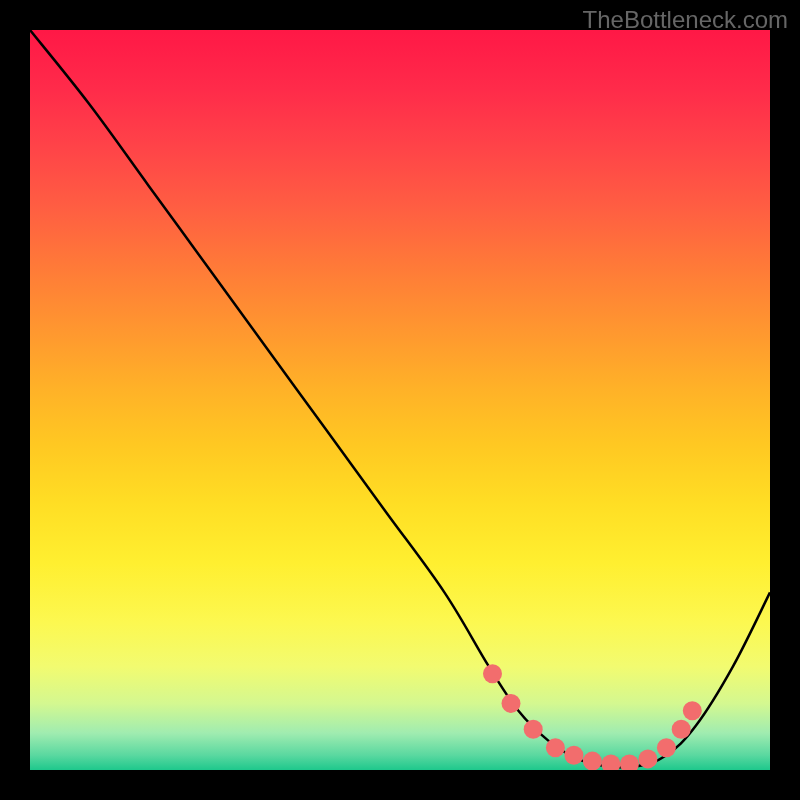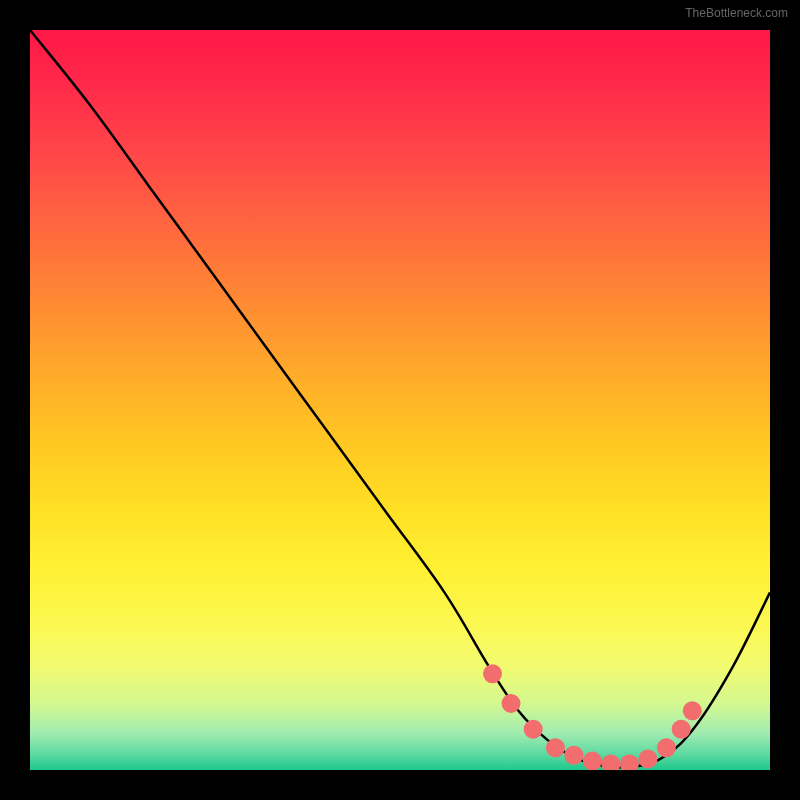--- a/index.html
+++ b/index.html
@@ -13,21 +13,21 @@
       background: #000;
       position: relative;
       overflow: hidden;
     }
     .watermark {
       position: absolute;
       top: 6px;
       right: 12px;
       color: #666;
       font-family: Arial, sans-serif;
-      font-size: 12px;
+      font-size: 24px;
       z-index: 10;
     }
     .plot-area {
       position: absolute;
       top: 30px;
       left: 30px;
       width: 740px;
       height: 740px;
     }
     .gradient-bg {

